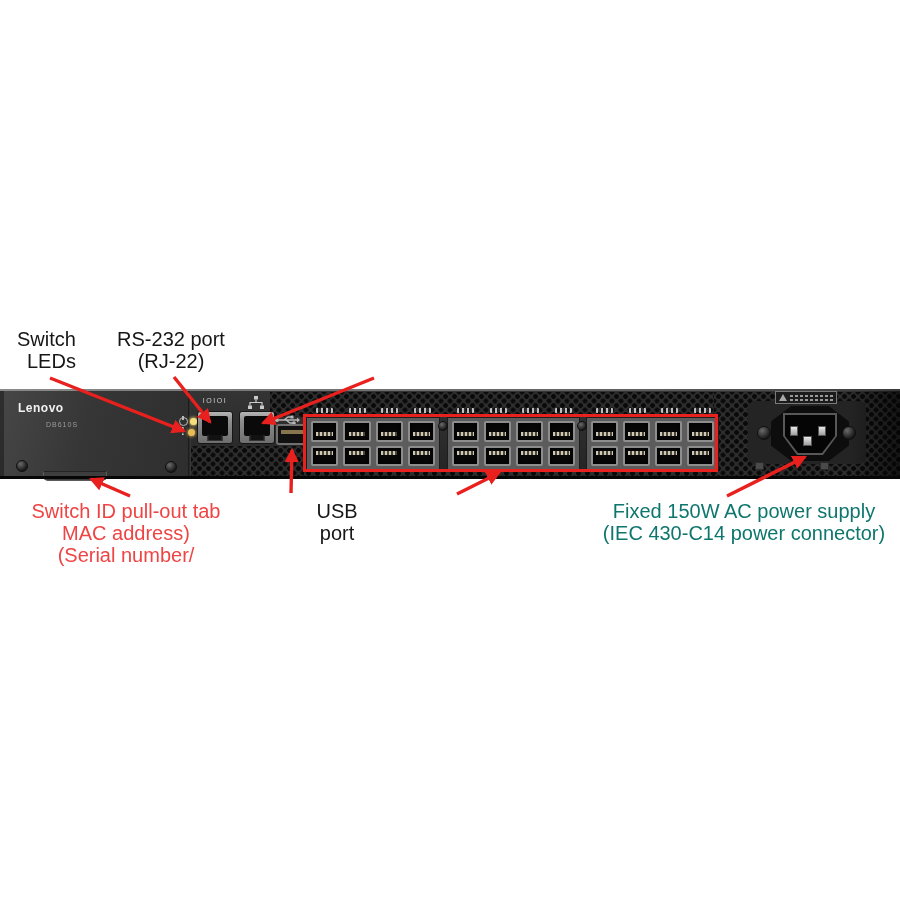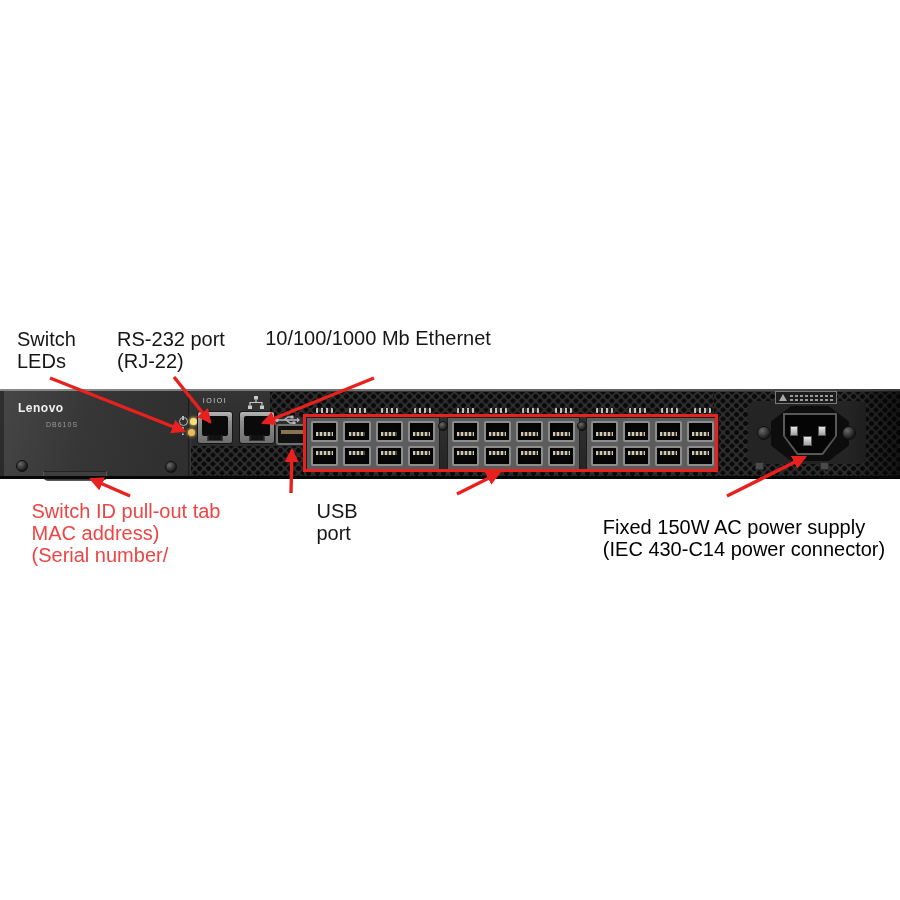--- a/index.html
+++ b/index.html
@@ -1,20 +1,20 @@
 <!DOCTYPE html>
 <html style="--red: #e8201e;"><head>
 <meta charset="utf-8">
 <style>
   html,body{margin:0;padding:0;background:#fff;}
   .scene{position:relative;width:900px;height:900px;background:#fff;overflow:hidden;
          font-family:"Liberation Sans", sans-serif;color:#111;}
   
-  .callout{position:absolute;font-size:20px;line-height:22px;white-space:nowrap;color:#161616;z-index:2;}
-  .callout.center{transform:translateX(-50%);}
+  .callout{position:absolute;font-size:20px;line-height:22px;white-space:nowrap;color:#161616;z-index:2;text-align:right;}
+  .callout.center{transform:translateX(-50%);text-align:center;}
   
   .chassis{position:absolute;left:0;top:389px;width:900px;height:90px;
            background:linear-gradient(#343434,#2c2c2c 55%,#232323);z-index:1;}
   .edge-top{position:absolute;left:0;top:0;width:100%;height:2px;background:linear-gradient(90deg,#8a8a8a,#5f5f5f 70%,#3a3a3a);}
   .edge-bottom{position:absolute;left:0;bottom:0;width:100%;height:3px;background:#070707;}
   .left-panel{position:absolute;left:0;top:2px;width:190px;height:85px;
               background:linear-gradient(105deg,#474747,#363636 45%,#2e2e2e);}
   .seam{position:absolute;left:188px;top:2px;width:3px;height:85px;background:linear-gradient(90deg,#161616,#3d3d3d);}
   .lenovo{position:absolute;left:18px;top:12px;font-size:12px;font-weight:bold;color:#f2f2f2;letter-spacing:.5px;}
   .model{position:absolute;left:46px;top:32px;font-size:7px;color:#9b9b9b;letter-spacing:1px;}
@@ -94,21 +94,20 @@
 
   <div class="callout" style="left: 17px; top: 328px; color: rgb(22, 22, 22);">
     <div>Switch</div>
     <div>LEDs</div>
   </div>
   <div class="callout center" style="left: 171px; top: 328px; color: rgb(22, 22, 22);">
     <div>RS-232 port</div>
     <div>(RJ-22)</div>
   </div>
   <div class="callout center" style="left: 378px; top: 327px; color: rgb(22, 22, 22);">
-    <div>10/100/1000 Mb Ethernet</div>
   </div>
 
   <div class="chassis">
     <div class="edge-top"></div>
 
     <div class="perf" style="left:270px;top:3px;width:496px;height:25px;"></div>
     <div class="perf" style="left:714px;top:3px;width:186px;height:84px;"></div>
     <div class="perf" style="left:186px;top:57px;width:120px;height:30px;"></div>
     <div class="perf" style="left:304px;top:80px;width:412px;height:7px;"></div>
 
@@ -226,21 +225,21 @@
 
   <div class="callout center" style="left: 126px; top: 500px; color: #ef4444;">
     <div>Switch ID pull-out tab</div>
     <div>MAC address)</div>
     <div>(Serial number/</div>
   </div>
   <div class="callout center" style="left: 289px; top: 500px; color: rgb(22, 22, 22); margin-left: 48px;">
     <div>USB</div>
     <div>port</div>
   </div>
-  <div class="callout center" style="left: 744px; top: 516px; color: #000000;">
+  <div class="callout center" style="left: 744px; top: 500px; color: #0f766e;">
     <div>Fixed 150W AC power supply</div>
     <div>(IEC 430-C14 power connector)</div>
   </div>
 
   <svg class="overlay" width="900" height="900">
     <defs>
       <marker id="ahead" viewBox="0 0 10 10" refX="8.5" refY="5" markerWidth="4.2" markerHeight="4.2" orient="auto-start-reverse">
         <path d="M0,0 L10,5 L0,10 z"></path>
       </marker>
     </defs>

